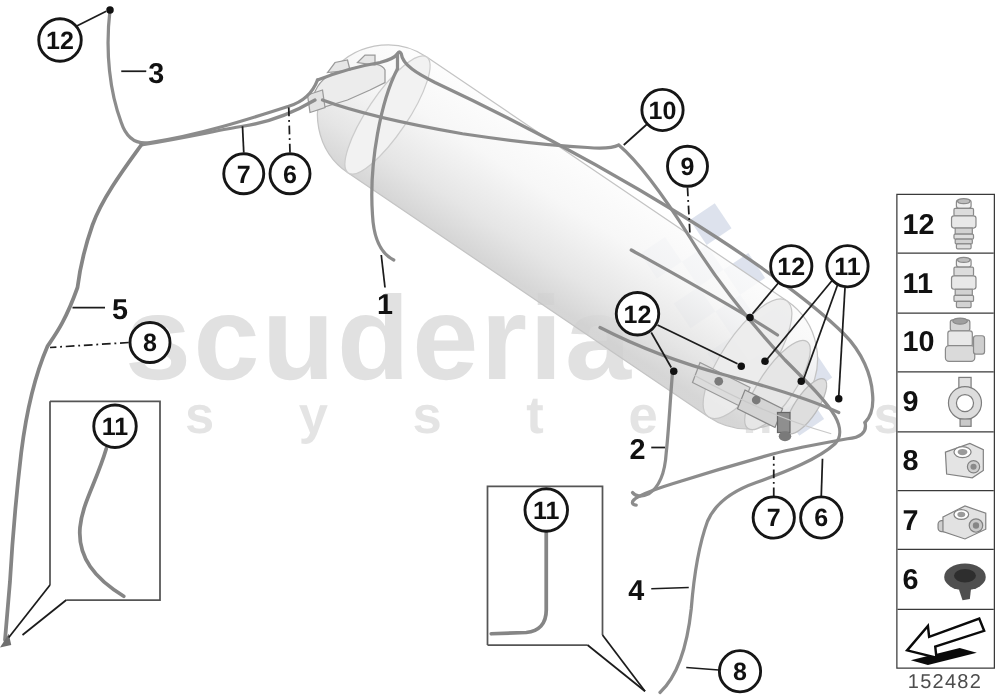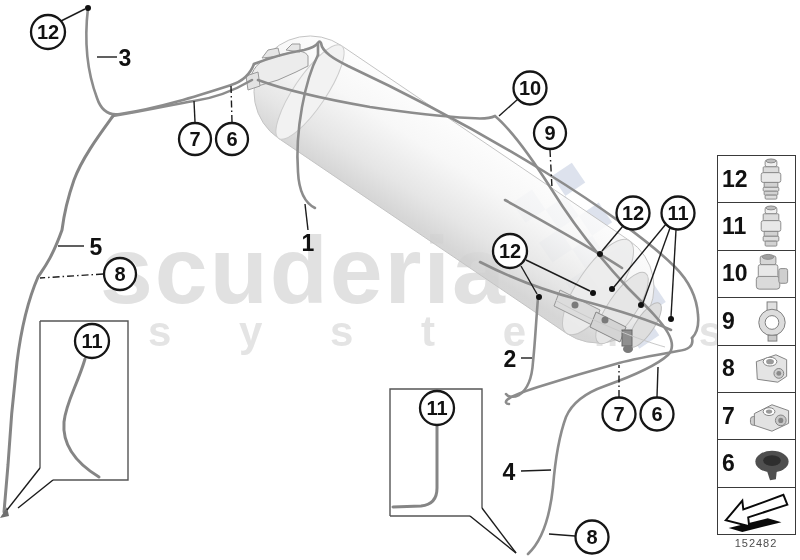--- a/index.html
+++ b/index.html
@@ -19,21 +19,21 @@
   
   #legend{position:absolute;left:717px;top:155px;width:79px;height:380px;
           border:1.6px solid #3a3a3a;box-sizing:border-box;background:#fff;
           display:flex;flex-direction:column;}
   .lrow{flex:1 1 auto;border-top:1.6px solid #3a3a3a;position:relative;
         display:flex;align-items:center;}
   .lrow:first-child{border-top:none;}
   .lnum{font-weight:bold;font-size:23px;color:#111;padding-left:4px;line-height:1;}
   .licon{margin-left:auto;margin-right:1px;display:block;}
   #figcode{position:absolute;left:713px;top:537px;width:86px;text-align:center;
-           font-size:11px;color:#4d4d4d;letter-spacing:1px;}
+           font-size:16px;color:#4d4d4d;letter-spacing:1px;}
 </style>
 </head>
 <body>
 
 <div id="stage">
 
 <svg width="800" height="560" viewBox="0 0 800 560">
   <defs>
     <linearGradient id="tankGrad" gradientUnits="userSpaceOnUse" x1="470" y1="112" x2="402" y2="218">
       <stop offset="0" stop-color="#ffffff"></stop>

